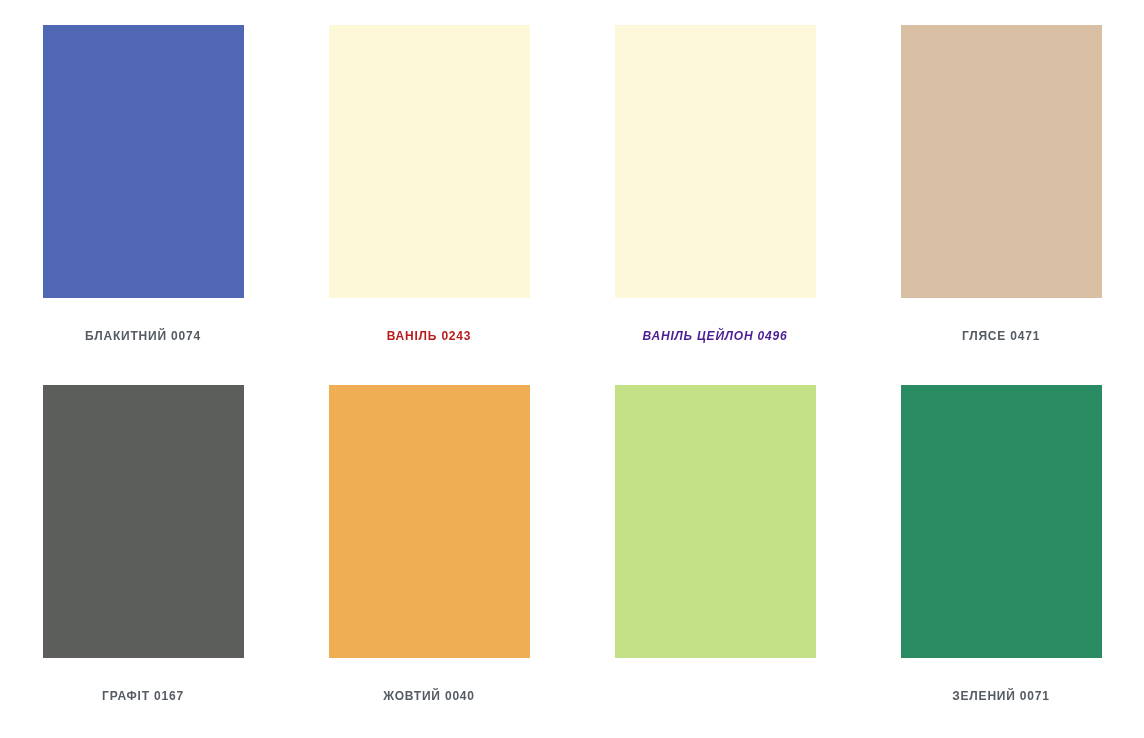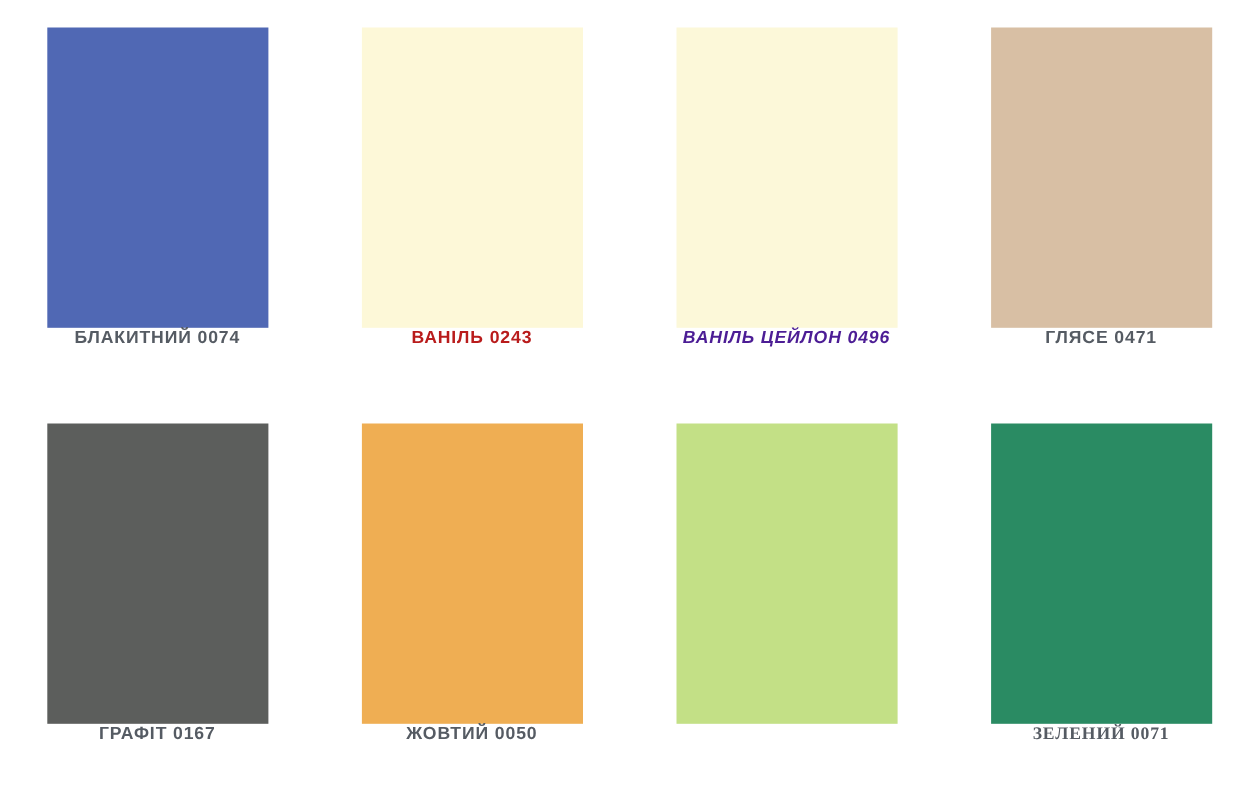--- a/index.html
+++ b/index.html
@@ -54,22 +54,23 @@
     width: 201px;
     height: 273px;
     display: block;
     flex: 0 0 auto;
   }
 
   .swatch-label {
     display: block;
     width: 100%;
     text-align: center;
+    margin-top: 31px;
     font-family: "Liberation Sans", sans-serif;
-    font-size: 16px;
+    font-size: 12px;
     font-weight: bold;
     letter-spacing: 0.8px;
     color: #555b63;
     line-height: 1.2;
     white-space: nowrap;
   }
 </style>
 </head>
 <body>
 
@@ -96,26 +97,26 @@
       <span class="swatch-label" style="color: rgb(85, 91, 99);">ГЛЯСЕ 0471</span>
     </div>
 
     <div class="swatch-cell row-2">
       <span class="swatch-chip" style="background-color: rgb(92, 94, 92);"></span>
       <span class="swatch-label" style="color: rgb(85, 91, 99);">ГРАФІТ 0167</span>
     </div>
 
     <div class="swatch-cell row-2">
       <span class="swatch-chip" style="background-color: rgb(239, 174, 83);"></span>
-      <span class="swatch-label" style="color: rgb(85, 91, 99);">ЖОВТИЙ 0050</span>
+      <span class="swatch-label" style="color: rgb(85, 91, 99);">ЖОВТИЙ 0040</span>
     </div>
 
     <div class="swatch-cell row-2">
       <span class="swatch-chip" style="background-color: rgb(195, 224, 134);"></span>
     </div>
 
     <div class="swatch-cell row-2">
       <span class="swatch-chip" style="background-color: rgb(42, 139, 99);"></span>
-      <span class="swatch-label" style="color: rgb(85, 91, 99); font-family: Liberation Serif, serif;">ЗЕЛЕНИЙ 0071</span>
+      <span class="swatch-label" style="color: rgb(85, 91, 99);">ЗЕЛЕНИЙ 0071</span>
     </div>
 
   </div>
 </div>
 
 </body></html>

